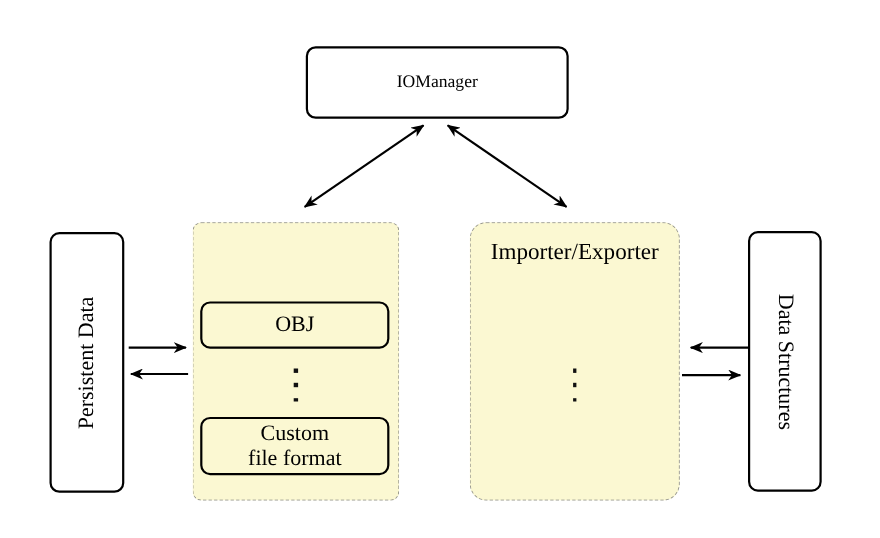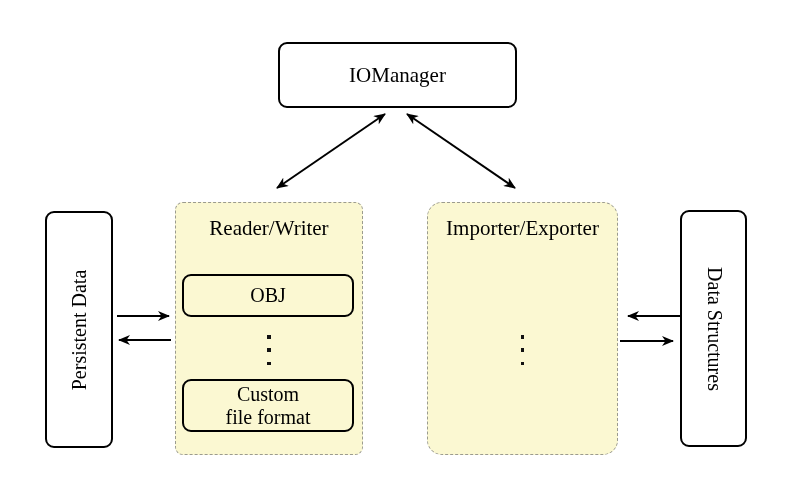--- a/index.html
+++ b/index.html
@@ -29,21 +29,21 @@
     background: #ffffff;
     box-sizing: border-box;
     display: flex;
     align-items: center;
     justify-content: center;
     text-align: center;
   }
   .iomanager {
     left: 278px; top: 42px;
     width: 239px; height: 66px;
-    font-size: 21px;
+    font-size: 16px;
   }
   .panel {
     position: absolute;
     border: 1.5px dashed #9b9b8f;
     border-radius: 8px;
     background: #fbf8d2;
     box-sizing: border-box;
   }
   .panel-left  { left: 175px; top: 202px; width: 188px; height: 253px; }
   .panel-right { left: 427px; top: 202px; width: 191px; height: 253px; border-radius: 15px; }
@@ -126,21 +126,20 @@
 
     <line x1="681" y1="316" x2="628" y2="316" stroke="#000000" stroke-width="2" marker-end="url(#ah)"></line>
     <line x1="620" y1="341" x2="673" y2="341" stroke="#000000" stroke-width="2" marker-end="url(#ah)"></line>
   </svg>
 
   <div class="box iomanager">
     <span>IOManager</span>
   </div>
 
   <div class="panel panel-left">
-    <div class="panel-title">Reader/Writer</div>
     <div class="inner-box inner-top">
       <span>OBJ</span>
     </div>
     <div class="vdots">
       <i></i>
         <i></i>
         <i></i>
     </div>
     <div class="inner-box inner-bottom">
       <span>Custom

